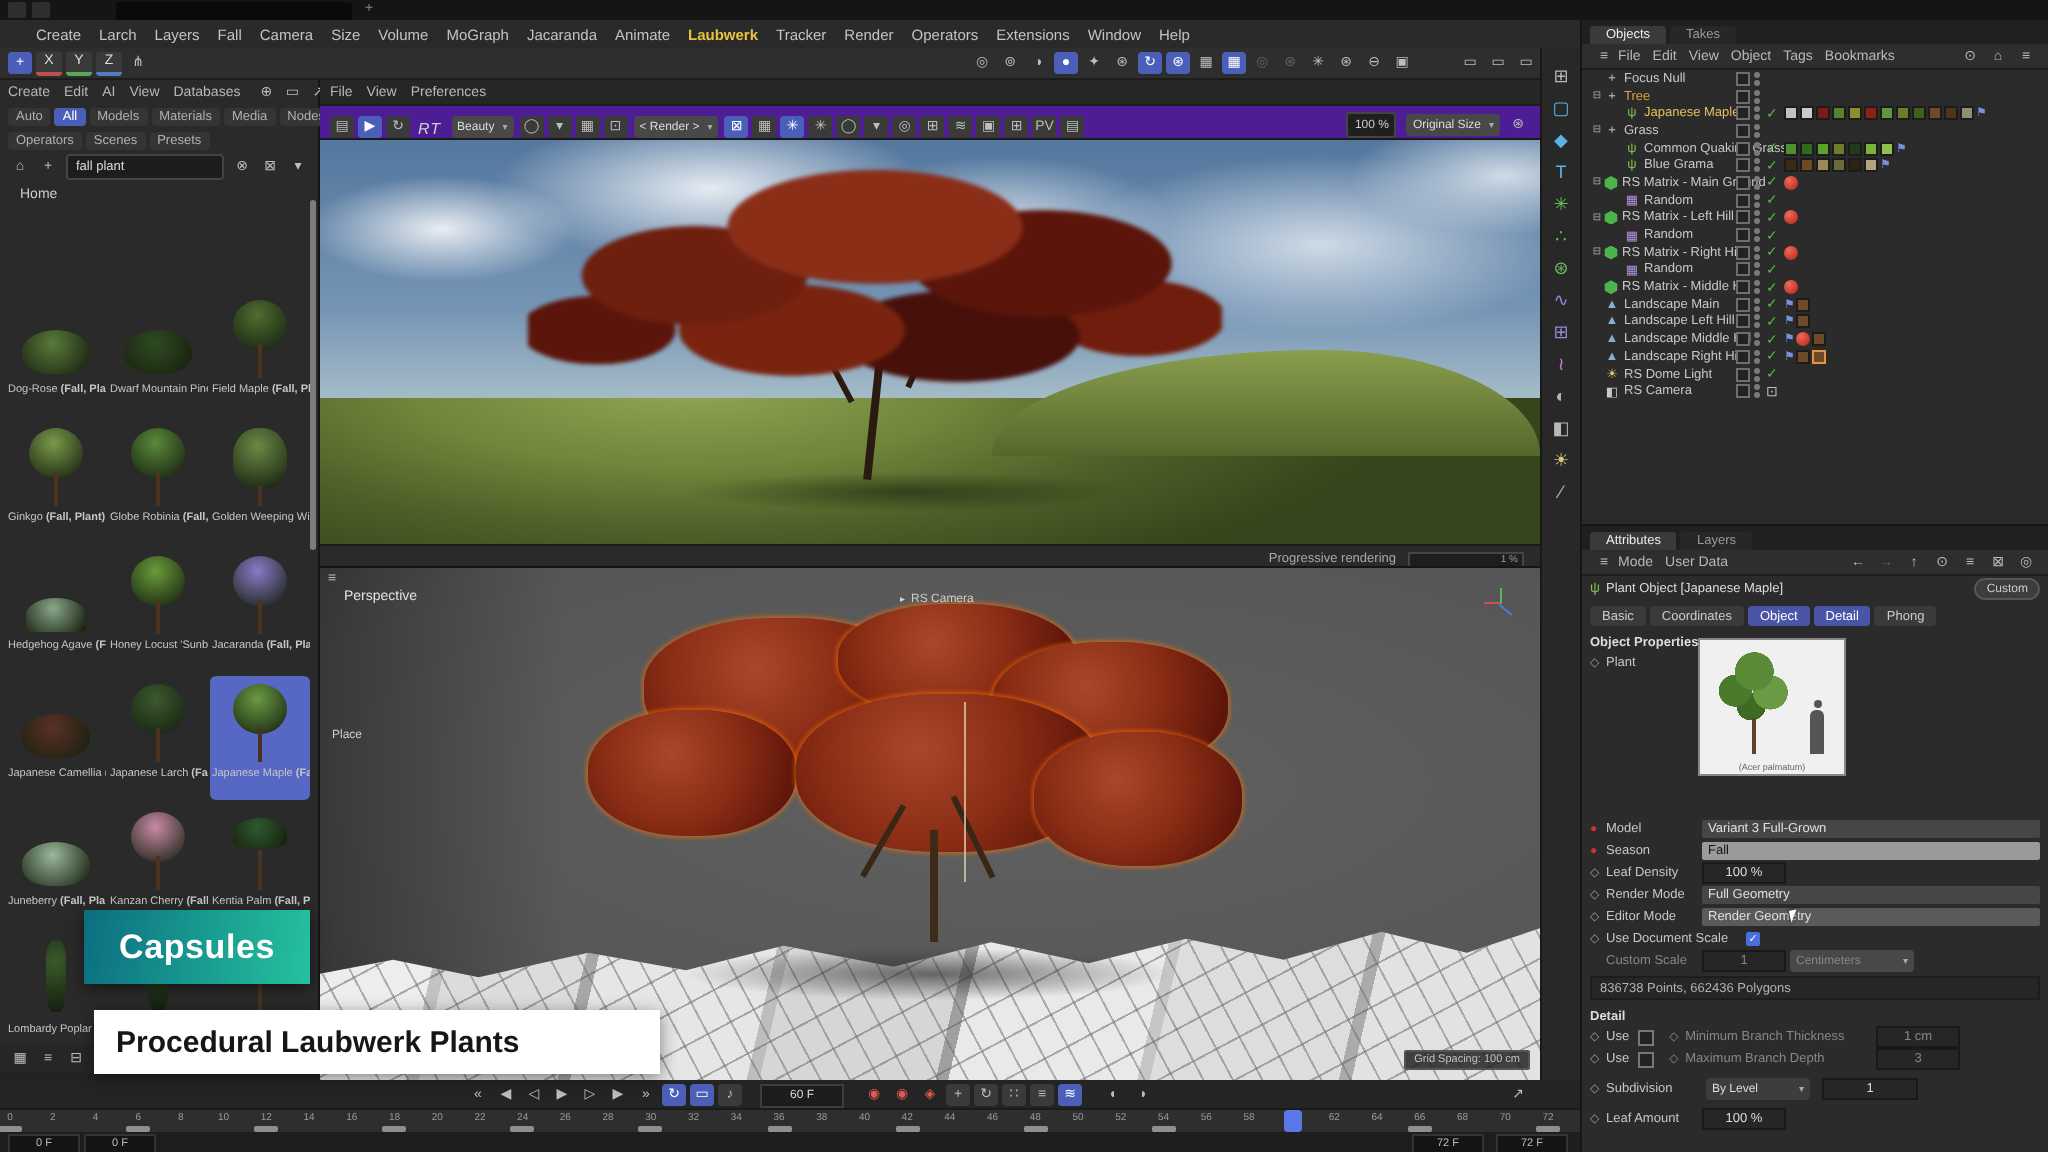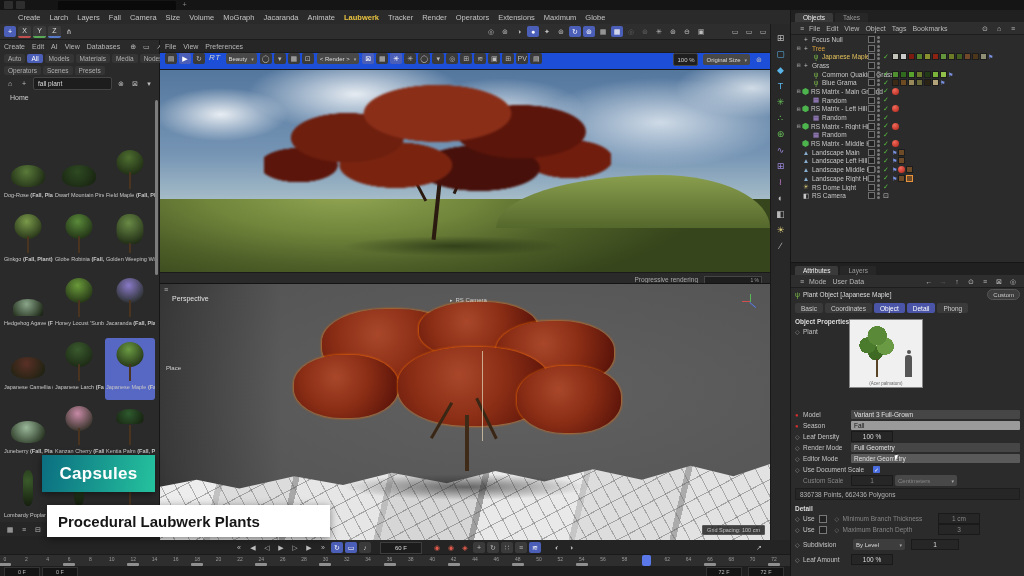--- a/index.html
+++ b/index.html
@@ -52,21 +52,21 @@
   .shape-palm .trunk{height:20px;}
   .shape-weeping .foliage{width:27px;height:30px;top:2px;border-radius:46% 46% 38% 38%;}
   .shape-weeping .trunk{height:10px;}
   .shape-agave .foliage{width:30px;height:17px;bottom:4px;border-radius:50% 50% 12% 12%;}
   .plabel{font-size:5.5px;color:#c6c6c6;text-align:center;white-space:nowrap;overflow:hidden;padding:0 1px;}
   #lp-scroll{position:absolute;right:1px;top:60px;width:3px;height:175px;background:#7d7d7d;border-radius:2px;}
   #lp-footer{position:absolute;left:0;bottom:0;width:100%;height:14px;background:#262626;display:flex;align-items:center;padding-left:3px;box-sizing:border-box;}
   
   #renderview{left:160px;top:40px;width:610px;height:243px;background:#262626;}
   #rv-menus{height:12px;display:flex;align-items:center;padding-left:5px;}
-  #rv-toolbar{height:16px;display:flex;align-items:flex-start;background:#1d4ed8;padding:0 4px;border-top:1px solid #1c1c1c;border-bottom:1px solid #1a1a1a;}
+  #rv-toolbar{height:16px;display:flex;align-items:flex-end;background:#4c1d95;padding:0 4px;border-top:1px solid #1c1c1c;border-bottom:1px solid #1a1a1a;}
   .dd{height:11px;background:#484848;border-radius:2px;color:#ddd;font-size:6px;display:inline-flex;align-items:center;padding:0 3px;margin:0 2px;white-space:nowrap;}
   .dd .car{margin-left:4px;font-size:5px;color:#aaa;}
   .rt{font-size:8px;font-style:italic;color:#cfcfcf;margin:0 3px;letter-spacing:.5px;}
   #rv-right{margin-left:auto;display:flex;align-items:center;}
   .zoombox{height:11px;background:#1f1f1f;border:1px solid #444;border-radius:2px;font-size:6px;color:#ccc;display:inline-flex;align-items:center;padding:0 3px;margin-right:3px;}
   #rv-canvas{position:relative;height:202px;overflow:hidden;
     background:
       radial-gradient(95px 38px at 10% 22%, rgba(255,255,255,.85), rgba(255,255,255,0) 70%),
       radial-gradient(150px 52px at 32% 12%, rgba(244,247,250,.9), rgba(255,255,255,0) 72%),
       radial-gradient(120px 46px at 56% 20%, rgba(232,238,244,.75), rgba(255,255,255,0) 70%),
@@ -224,22 +224,22 @@
       <span class="menu-item">Size</span>
       <span class="menu-item">Volume</span>
       <span class="menu-item">MoGraph</span>
       <span class="menu-item">Jacaranda</span>
       <span class="menu-item">Animate</span>
       <span class="menu-item hl">Laubwerk</span>
       <span class="menu-item">Tracker</span>
       <span class="menu-item">Render</span>
       <span class="menu-item">Operators</span>
       <span class="menu-item">Extensions</span>
-      <span class="menu-item">Maximum</span>
-      <span class="menu-item">Globe</span>
+      <span class="menu-item">Window</span>
+      <span class="menu-item">Help</span>
     </div>
 
   <div id="toolbar2" class="abs">
     <span id="tb-left" class="flex">
         <span class="icn active">+</span>
       </span>
     <span id="tb-axis" class="flex">
         <span class="axbtn x">X</span>
         <span class="axbtn y">Y</span>
         <span class="axbtn z">Z</span>

